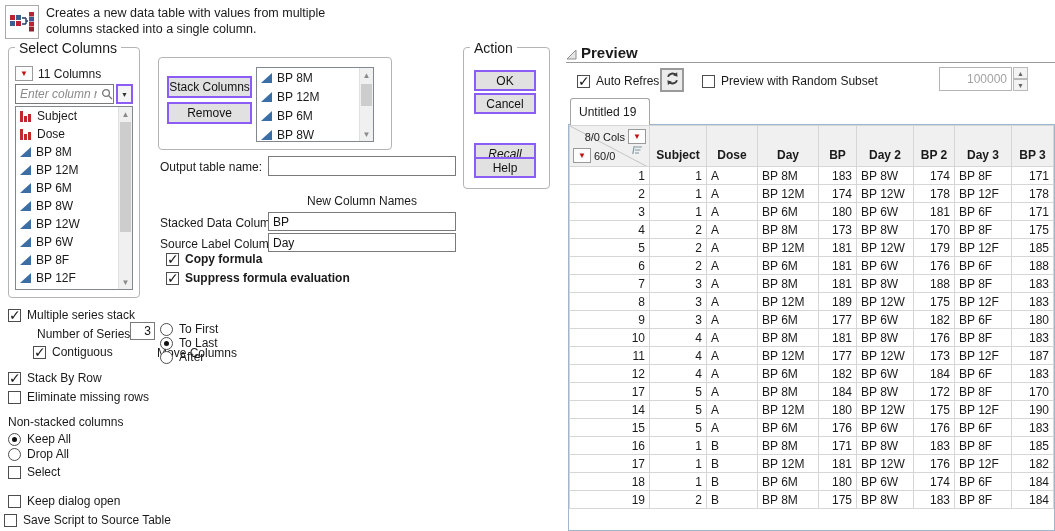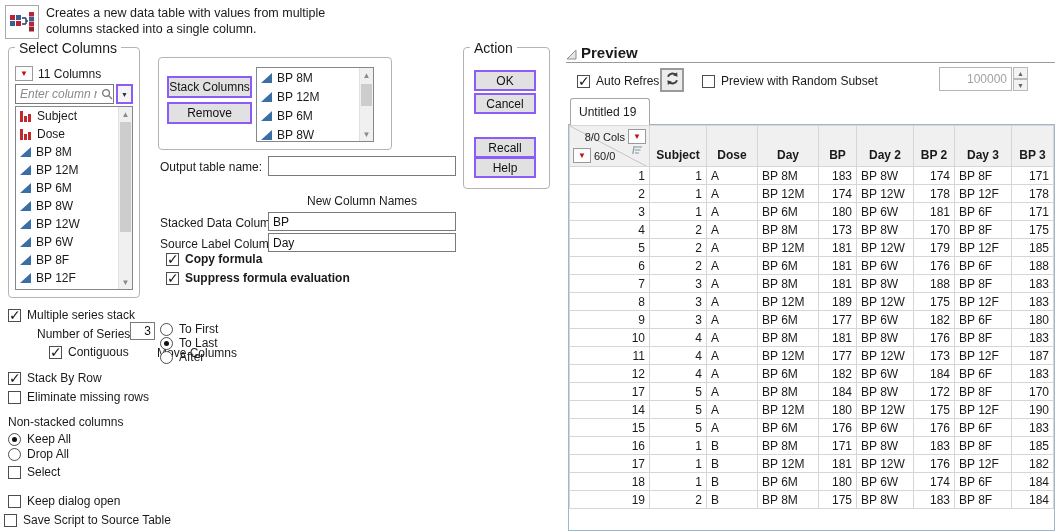--- a/index.html
+++ b/index.html
@@ -215,21 +215,21 @@
   </div>
   <div class="row" style="left:160px;top:336px;">
     <span class="rb checked"></span>
     <span class="lbl">To Last</span>
   </div>
   <div class="row" style="left:160px;top:350px;">
     <span class="rb"></span>
     <span class="lbl">After</span>
   </div>
 
-  <div class="row" style="left:41px;top:345px;padding-left:8px;">
+  <div class="row" style="left:25px;top:345px;padding-left:8px;">
     <span class="cb checked"></span>
     <span class="lbl">Contiguous</span>
   </div>
 
   <div class="row" style="left:8px;top:371px;">
     <span class="cb checked"></span>
     <span class="lbl">Stack By Row</span>
   </div>
   <div class="row" style="left:8px;top:390px;">
     <span class="cb"></span>
@@ -260,21 +260,21 @@
   </div>
 
   <div class="group" style="left:463px;top:47px;width:85px;height:140px;">
     <span class="legend">Action</span>
     <div class="btn" style="left:10px;top:22px;width:62px;height:21px;">
       <span>OK</span>
       </div>
     <div class="btn" style="left:10px;top:45px;width:62px;height:21px;">
       <span>Cancel</span>
       </div>
-    <div class="btn" style="left:10px;top:89px;width:62px;height:21px;">
+    <div class="btn" style="left:10px;top:95px;width:62px;height:21px;font-style:italic;">
       <span>Recall</span>
       </div>
     <div class="btn" style="left:10px;top:109px;width:62px;height:21px;">
       <span>Help</span>
       </div>
   </div>
 
   <span class="abs" style="left:566px;top:49px;">
     <svg width="11" height="11" viewBox="0 0 11 11">
         <polygon points="1,10 10,10 10,1" fill="#e6e6e6" stroke="#8f8f8f" stroke-width="1"></polygon>

